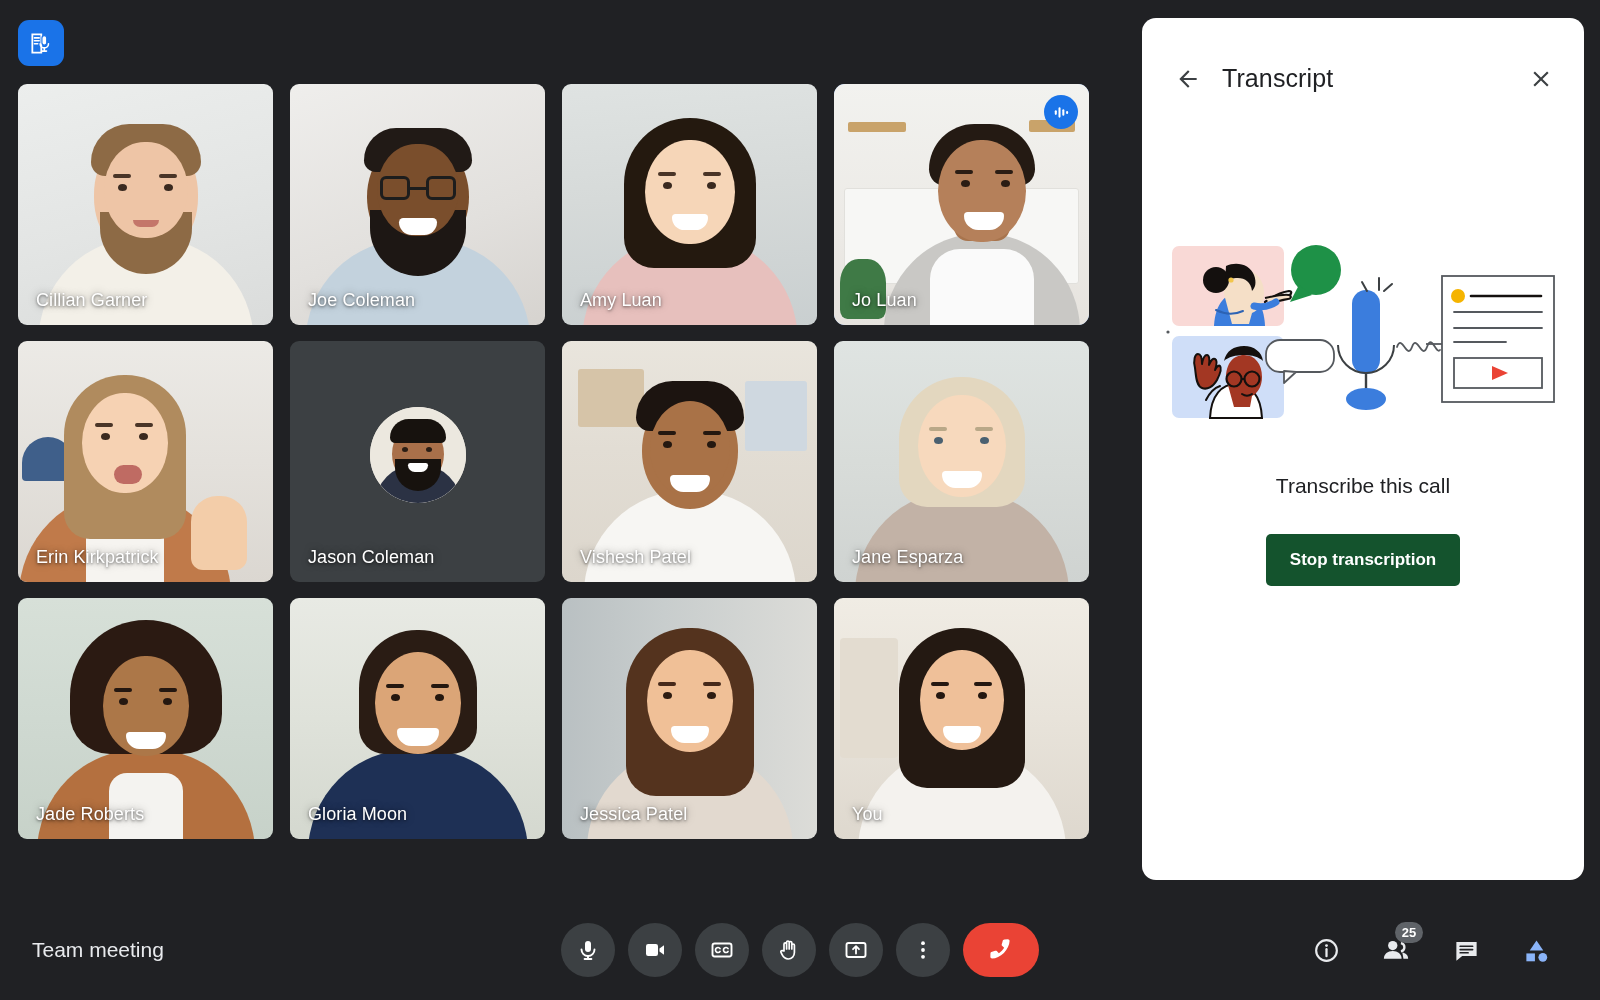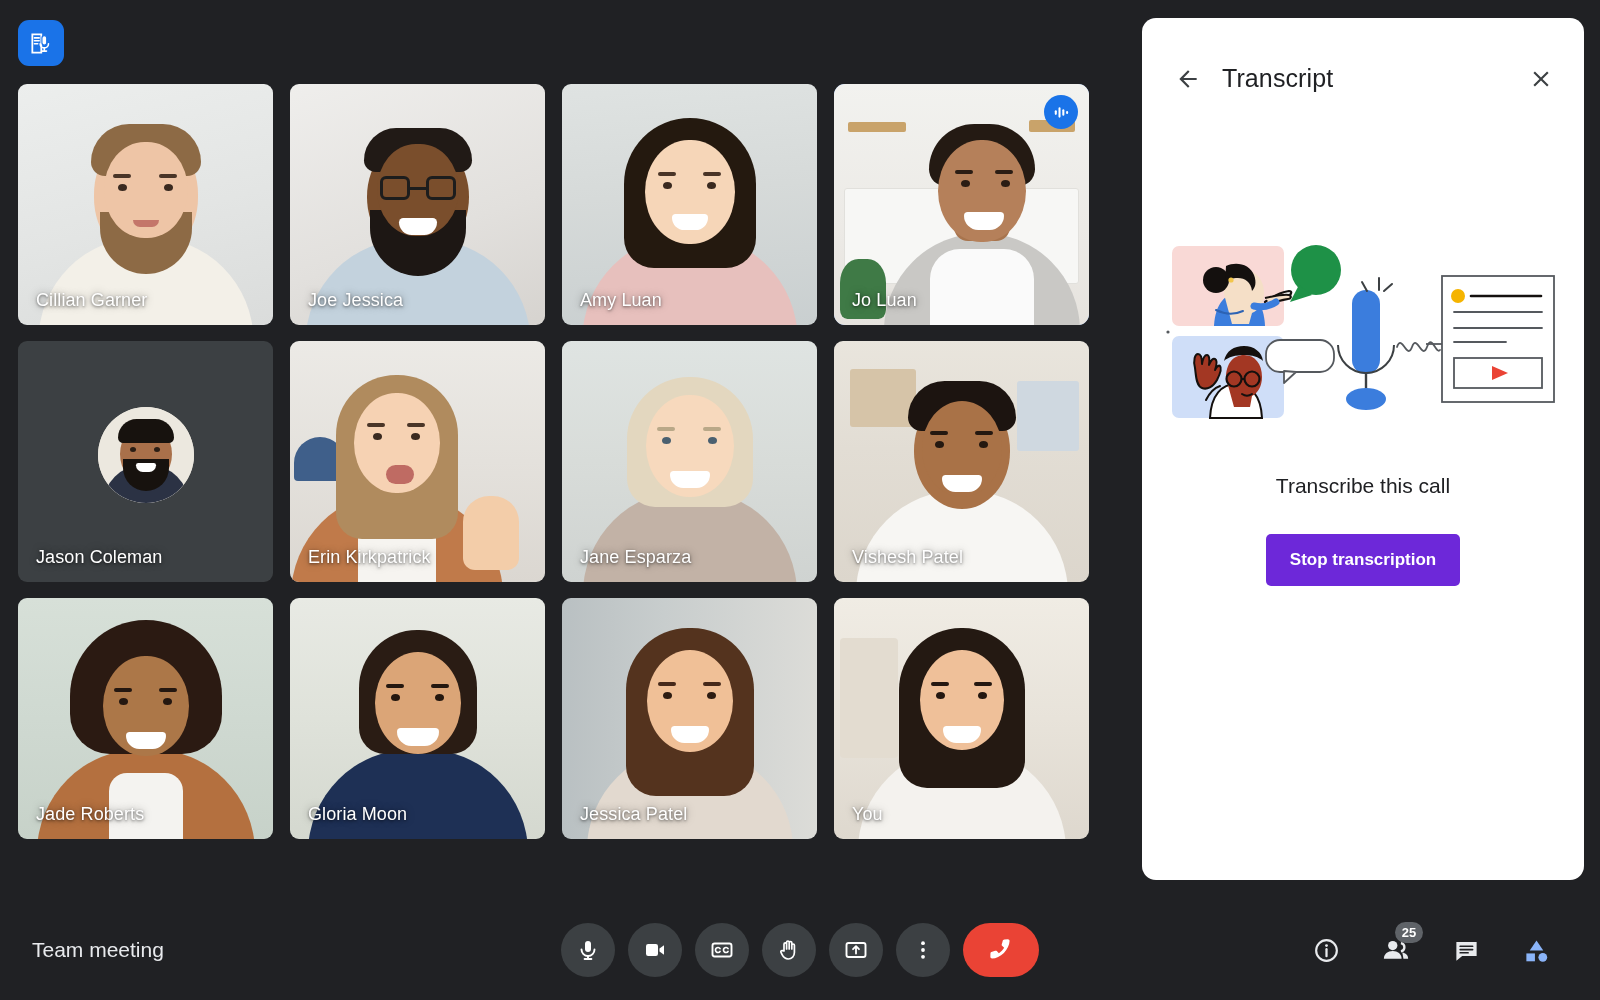--- a/index.html
+++ b/index.html
@@ -121,21 +121,21 @@
   }
   .p-close { position: absolute; right: 30px; top: 48px; cursor: pointer; }
   .panel-body { padding: 0 24px; text-align: center; }
   .illus { width: 394px; height: 200px; margin: 118px auto 0; display: block; }
   .p-h2 { font-size: 21px; color: #202124; margin-top: 46px; }
   .p-desc {
     font-size: 17px; color: #5f6368; line-height: 1.47;
     margin: 14px auto 0; width: 380px;
   }
   .p-btn {
-    margin-top: 36px; background: #6d28d9; color: #fff; border: none;
+    margin-top: 36px; background: #14532d; color: #fff; border: none;
     font-size: 17px; font-weight: bold; padding: 16px 24px; border-radius: 5px;
     cursor: pointer; font-family: "Liberation Sans", sans-serif;
   }
 </style>
 </head>
 <body>
 
 <div id="app">
 
   <div class="rec-badge">
@@ -176,21 +176,21 @@
         <div class="p-hair" style="top:44px;width:108px;height:44px;background:#211a16;"></div>
         <div class="p-beard" style="top:126px;width:96px;height:66px;background:#1d1714;"></div>
         <div class="p-head" style="background:#7a4e2c;top:60px;width:82px;height:92px;"></div>
         <div class="p-glasses" style="top:92px;width:76px;height:28px;">
           <i style="left:0;"></i>
             <i style="right:0;"></i>
           <span style="position:absolute;left:30px;top:11px;width:16px;height:3px;background:#1d1d1d;display:block;"></span>
         </div>
         <div class="p-mouth" style="top:134px;width:38px;height:17px;background:#fff;border-radius:6px 6px 18px 18px;"></div>
       </div>
-      <div class="name">Joe Jessica</div>
+      <div class="name">Joe Coleman</div>
     </div>
 
     <div class="tile">
       <div class="vbg" style="background:linear-gradient(175deg,#dfe3e2 0%,#d6dad9 45%,#c9cfd0 100%);">
         <div class="p-shoulders" style="background:#e7c0bd;bottom:-60px;width:215px;"></div>
         <div class="p-neck" style="background:#f0ceb2;bottom:86px;"></div>
         <div class="p-hair" style="top:34px;width:132px;height:150px;background:#24190f;border-radius:66px 66px 30px 30px;"></div>
         <div class="p-head" style="background:#f6d6b8;top:56px;width:90px;height:104px;"></div>
         <div class="p-eye" style="left:101px;top:98px;"></div>
         <div class="p-eye" style="left:145px;top:98px;"></div>
@@ -222,65 +222,50 @@
         <svg width="19" height="19" viewBox="0 0 24 24">
           <rect x="3.5" y="9" width="2.6" height="6" rx="1.3" fill="#fff"></rect>
           <rect x="8.2" y="5.5" width="2.6" height="13" rx="1.3" fill="#fff"></rect>
           <rect x="13" y="8" width="2.6" height="8" rx="1.3" fill="#fff"></rect>
           <rect x="17.8" y="10.2" width="2.6" height="3.6" rx="1.3" fill="#fff"></rect>
         </svg>
       </div>
       <div class="name">Jo Luan</div>
     </div>
 
-    <div class="tile avatar-tile">
-      <div class="avatar-circle">
-        <div style="position:absolute;inset:0;background:#ece8df;"></div>
-        <div style="position:absolute;left:50%;transform:translateX(-50%);bottom:-8px;width:86px;height:46px;background:#2b3244;border-radius:40px 40px 0 0;"></div>
-        <div style="position:absolute;left:50%;transform:translateX(-50%);top:16px;width:52px;height:62px;background:#a9704a;border-radius:26px/31px;"></div>
-        <div style="position:absolute;left:50%;transform:translateX(-50%);top:12px;width:56px;height:24px;background:#17120e;border-radius:28px 28px 8px 8px;"></div>
-        <div style="position:absolute;left:50%;transform:translateX(-50%);top:52px;width:46px;height:32px;background:#17120e;border-radius:0 0 24px 24px;"></div>
-        <div style="position:absolute;left:50%;transform:translateX(-50%);top:56px;width:20px;height:9px;background:#fff;border-radius:3px 3px 9px 9px;"></div>
-        <div style="position:absolute;left:32px;top:40px;width:6px;height:5px;border-radius:50%;background:#2a1d14;"></div>
-        <div style="position:absolute;left:56px;top:40px;width:6px;height:5px;border-radius:50%;background:#2a1d14;"></div>
-      </div>
-      <div class="name">Jason Coleman</div>
-    </div>
-
     <div class="tile">
       <div class="vbg" style="background:linear-gradient(180deg,#eceae6 0%,#e4e1dc 50%,#dbd7d1 100%);">
         <div style="position:absolute;left:4px;top:96px;width:52px;height:44px;background:#3f5f8a;border-radius:26px 26px 4px 4px;"></div>
         <div class="p-shoulders" style="background:#c07a4a;bottom:-60px;width:212px;left:42%;"></div>
         <div style="position:absolute;left:42%;transform:translateX(-50%);bottom:-34px;width:78px;height:104px;background:#f6f4f0;border-radius:20px 20px 0 0;"></div>
         <div class="p-neck" style="background:#edc19f;bottom:84px;left:42%;"></div>
         <div class="p-hair" style="top:34px;width:122px;height:164px;background:#b08b5e;border-radius:60px 60px 26px 26px;left:42%;"></div>
         <div class="p-head" style="background:#f6d2b3;top:52px;width:86px;height:100px;left:42%;"></div>
         <div class="p-eye" style="left:42%;margin-left:-24px;top:92px;"></div>
         <div class="p-eye" style="left:42%;margin-left:14px;top:92px;"></div>
         <div class="p-brow" style="left:42%;margin-left:-30px;top:82px;"></div>
         <div class="p-brow" style="left:42%;margin-left:10px;top:82px;"></div>
         <div class="p-mouth" style="top:124px;left:43%;width:28px;height:19px;background:#bf6b63;border-radius:14px;"></div>
         <div style="position:absolute;right:26px;bottom:12px;width:56px;height:74px;background:#f3cda9;border-radius:26px 26px 12px 12px;"></div>
       </div>
       <div class="name">Erin Kirkpatrick</div>
     </div>
 
-    <div class="tile">
-      <div class="vbg" style="background:linear-gradient(180deg,#dfe4e2 0%,#d8dcd9 50%,#cfd3d1 100%);">
-        <div class="p-shoulders" style="background:#c2b2a6;bottom:-58px;width:214px;"></div>
-        <div class="p-neck" style="background:#efcdb4;bottom:86px;"></div>
-        <div class="p-hair" style="top:36px;width:126px;height:130px;background:#e3d7bf;border-radius:62px 62px 28px 28px;"></div>
-        <div class="p-head" style="background:#f7d9bd;top:54px;width:88px;height:102px;"></div>
-        <div class="p-eye" style="left:100px;top:96px;background:#4a6070;"></div>
-        <div class="p-eye" style="left:146px;top:96px;background:#4a6070;"></div>
-        <div class="p-brow" style="left:95px;top:86px;background:#b9a888;"></div>
-        <div class="p-brow" style="left:141px;top:86px;background:#b9a888;"></div>
-        <div class="p-mouth" style="top:130px;width:40px;height:17px;background:#fff;border-radius:5px 5px 18px 18px;"></div>
-      </div>
-      <div class="name">Jane Esparza</div>
+    <div class="tile avatar-tile">
+      <div class="avatar-circle">
+        <div style="position:absolute;inset:0;background:#ece8df;"></div>
+        <div style="position:absolute;left:50%;transform:translateX(-50%);bottom:-8px;width:86px;height:46px;background:#2b3244;border-radius:40px 40px 0 0;"></div>
+        <div style="position:absolute;left:50%;transform:translateX(-50%);top:16px;width:52px;height:62px;background:#a9704a;border-radius:26px/31px;"></div>
+        <div style="position:absolute;left:50%;transform:translateX(-50%);top:12px;width:56px;height:24px;background:#17120e;border-radius:28px 28px 8px 8px;"></div>
+        <div style="position:absolute;left:50%;transform:translateX(-50%);top:52px;width:46px;height:32px;background:#17120e;border-radius:0 0 24px 24px;"></div>
+        <div style="position:absolute;left:50%;transform:translateX(-50%);top:56px;width:20px;height:9px;background:#fff;border-radius:3px 3px 9px 9px;"></div>
+        <div style="position:absolute;left:32px;top:40px;width:6px;height:5px;border-radius:50%;background:#2a1d14;"></div>
+        <div style="position:absolute;left:56px;top:40px;width:6px;height:5px;border-radius:50%;background:#2a1d14;"></div>
+      </div>
+      <div class="name">Jason Coleman</div>
     </div>
 
     <div class="tile">
       <div class="vbg" style="background:linear-gradient(180deg,#e9e5dd 0%,#e2ddd4 45%,#dcd6cc 100%);">
         <div style="position:absolute;left:16px;top:28px;width:66px;height:58px;background:#d6c4a8;border-radius:3px;"></div>
         <div style="position:absolute;right:10px;top:40px;width:62px;height:70px;background:#cfd8e0;border-radius:3px;"></div>
         <div class="p-shoulders" style="background:#f7f6f3;bottom:-58px;width:212px;"></div>
         <div class="p-neck" style="background:#9a673c;bottom:86px;"></div>
         <div class="p-head" style="background:#a97247;top:52px;width:96px;height:116px;"></div>
         <div class="p-hair" style="top:40px;width:108px;height:50px;background:#1c1410;"></div>
@@ -288,20 +273,35 @@
         <div class="p-eye" style="left:101px;top:100px;background:#241810;"></div>
         <div class="p-eye" style="left:145px;top:100px;background:#241810;"></div>
         <div class="p-brow" style="left:96px;top:90px;background:#241810;"></div>
         <div class="p-brow" style="left:141px;top:90px;background:#241810;"></div>
         <div class="p-mouth" style="top:134px;width:40px;height:17px;background:#fff;border-radius:5px 5px 18px 18px;"></div>
       </div>
       <div class="name">Vishesh Patel</div>
     </div>
 
     <div class="tile">
+      <div class="vbg" style="background:linear-gradient(180deg,#dfe4e2 0%,#d8dcd9 50%,#cfd3d1 100%);">
+        <div class="p-shoulders" style="background:#c2b2a6;bottom:-58px;width:214px;"></div>
+        <div class="p-neck" style="background:#efcdb4;bottom:86px;"></div>
+        <div class="p-hair" style="top:36px;width:126px;height:130px;background:#e3d7bf;border-radius:62px 62px 28px 28px;"></div>
+        <div class="p-head" style="background:#f7d9bd;top:54px;width:88px;height:102px;"></div>
+        <div class="p-eye" style="left:100px;top:96px;background:#4a6070;"></div>
+        <div class="p-eye" style="left:146px;top:96px;background:#4a6070;"></div>
+        <div class="p-brow" style="left:95px;top:86px;background:#b9a888;"></div>
+        <div class="p-brow" style="left:141px;top:86px;background:#b9a888;"></div>
+        <div class="p-mouth" style="top:130px;width:40px;height:17px;background:#fff;border-radius:5px 5px 18px 18px;"></div>
+      </div>
+      <div class="name">Jane Esparza</div>
+    </div>
+
+    <div class="tile">
       <div class="vbg" style="background:linear-gradient(180deg,#d7e0d8 0%,#cfd9d1 50%,#c7d2c9 100%);">
         <div class="p-shoulders" style="background:#b4703f;bottom:-60px;width:218px;"></div>
         <div style="position:absolute;left:50%;transform:translateX(-50%);bottom:-30px;width:74px;height:96px;background:#f4f3f0;border-radius:18px 18px 0 0;"></div>
         <div class="p-neck" style="background:#9c6a43;bottom:86px;"></div>
         <div class="p-hair" style="top:22px;width:152px;height:134px;background:#2b1a12;border-radius:76px 76px 40px 40px;"></div>
         <div class="p-head" style="background:#ac7748;top:58px;width:86px;height:100px;"></div>
         <div class="p-eye" style="left:101px;top:100px;background:#241710;"></div>
         <div class="p-eye" style="left:145px;top:100px;background:#241710;"></div>
         <div class="p-brow" style="left:96px;top:90px;background:#241710;"></div>
         <div class="p-brow" style="left:141px;top:90px;background:#241710;"></div>

